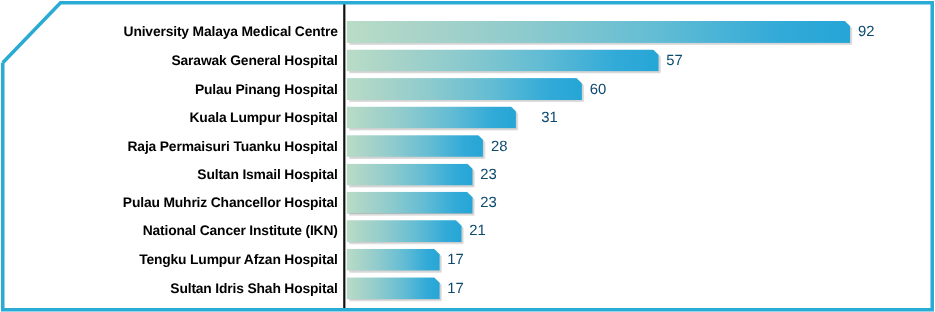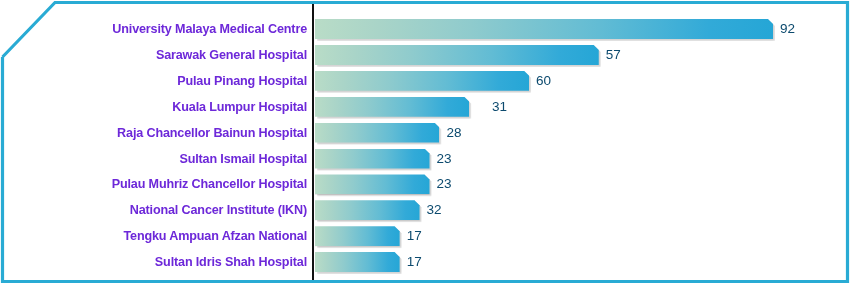--- a/index.html
+++ b/index.html
@@ -52,21 +52,21 @@
   .row-label {
     position: absolute;
     right: 543px;           
     top: 0;
     height: 26px;
     line-height: 26px;
     text-align: center;
     white-space: nowrap;
     font-size: 12.6px;
     font-weight: bold;
-    color: #6d28d9;
+    color: #000000;
     letter-spacing: -0.15px;
   }
 
   .bar-wrap {
     position: absolute;
     left: 315px;
     top: 3px;
     height: 20px;
   }
 
@@ -153,21 +153,21 @@
       </div>
       <div class="bar-row" style="top: 93.7px;">
         <div class="row-label">Kuala Lumpur Hospital</div>
         <div class="bar-wrap" style="width: 154.326px;">
           <div class="bar-shadow"></div>
           <div class="bar"></div>
         </div>
         <div class="bar-value" style="left: 492px;">31</div>
       </div>
       <div class="bar-row" style="top: 119.6px;">
-        <div class="row-label">Raja Chancellor Bainun Hospital</div>
+        <div class="row-label">Raja Permaisuri Tuanku Hospital</div>
         <div class="bar-wrap" style="width: 124.457px;">
           <div class="bar-shadow"></div>
           <div class="bar"></div>
         </div>
         <div class="bar-value" style="left: 446.457px;">28</div>
       </div>
       <div class="bar-row" style="top: 145.5px;">
         <div class="row-label">Sultan Ismail Hospital</div>
         <div class="bar-wrap" style="width: 114.5px;">
           <div class="bar-shadow"></div>
@@ -182,24 +182,24 @@
           <div class="bar"></div>
         </div>
         <div class="bar-value" style="left: 436.5px;">23</div>
       </div>
       <div class="bar-row" style="top: 197.3px; text-decoration: underline;">
         <div class="row-label">National Cancer Institute (IKN)</div>
         <div class="bar-wrap" style="width: 104.543px;">
           <div class="bar-shadow"></div>
           <div class="bar"></div>
         </div>
-        <div class="bar-value" style="left: 426.543px;">32</div>
+        <div class="bar-value" style="left: 426.543px;">21</div>
       </div>
       <div class="bar-row" style="top: 223.2px;">
-        <div class="row-label">Tengku Ampuan Afzan National</div>
+        <div class="row-label">Tengku Lumpur Afzan Hospital</div>
         <div class="bar-wrap" style="width: 84.6304px;">
           <div class="bar-shadow"></div>
           <div class="bar"></div>
         </div>
         <div class="bar-value" style="left: 406.63px;">17</div>
       </div>
       <div class="bar-row" style="top: 249.1px;">
         <div class="row-label">Sultan Idris Shah Hospital</div>
         <div class="bar-wrap" style="width: 84.6304px;">
           <div class="bar-shadow"></div>

